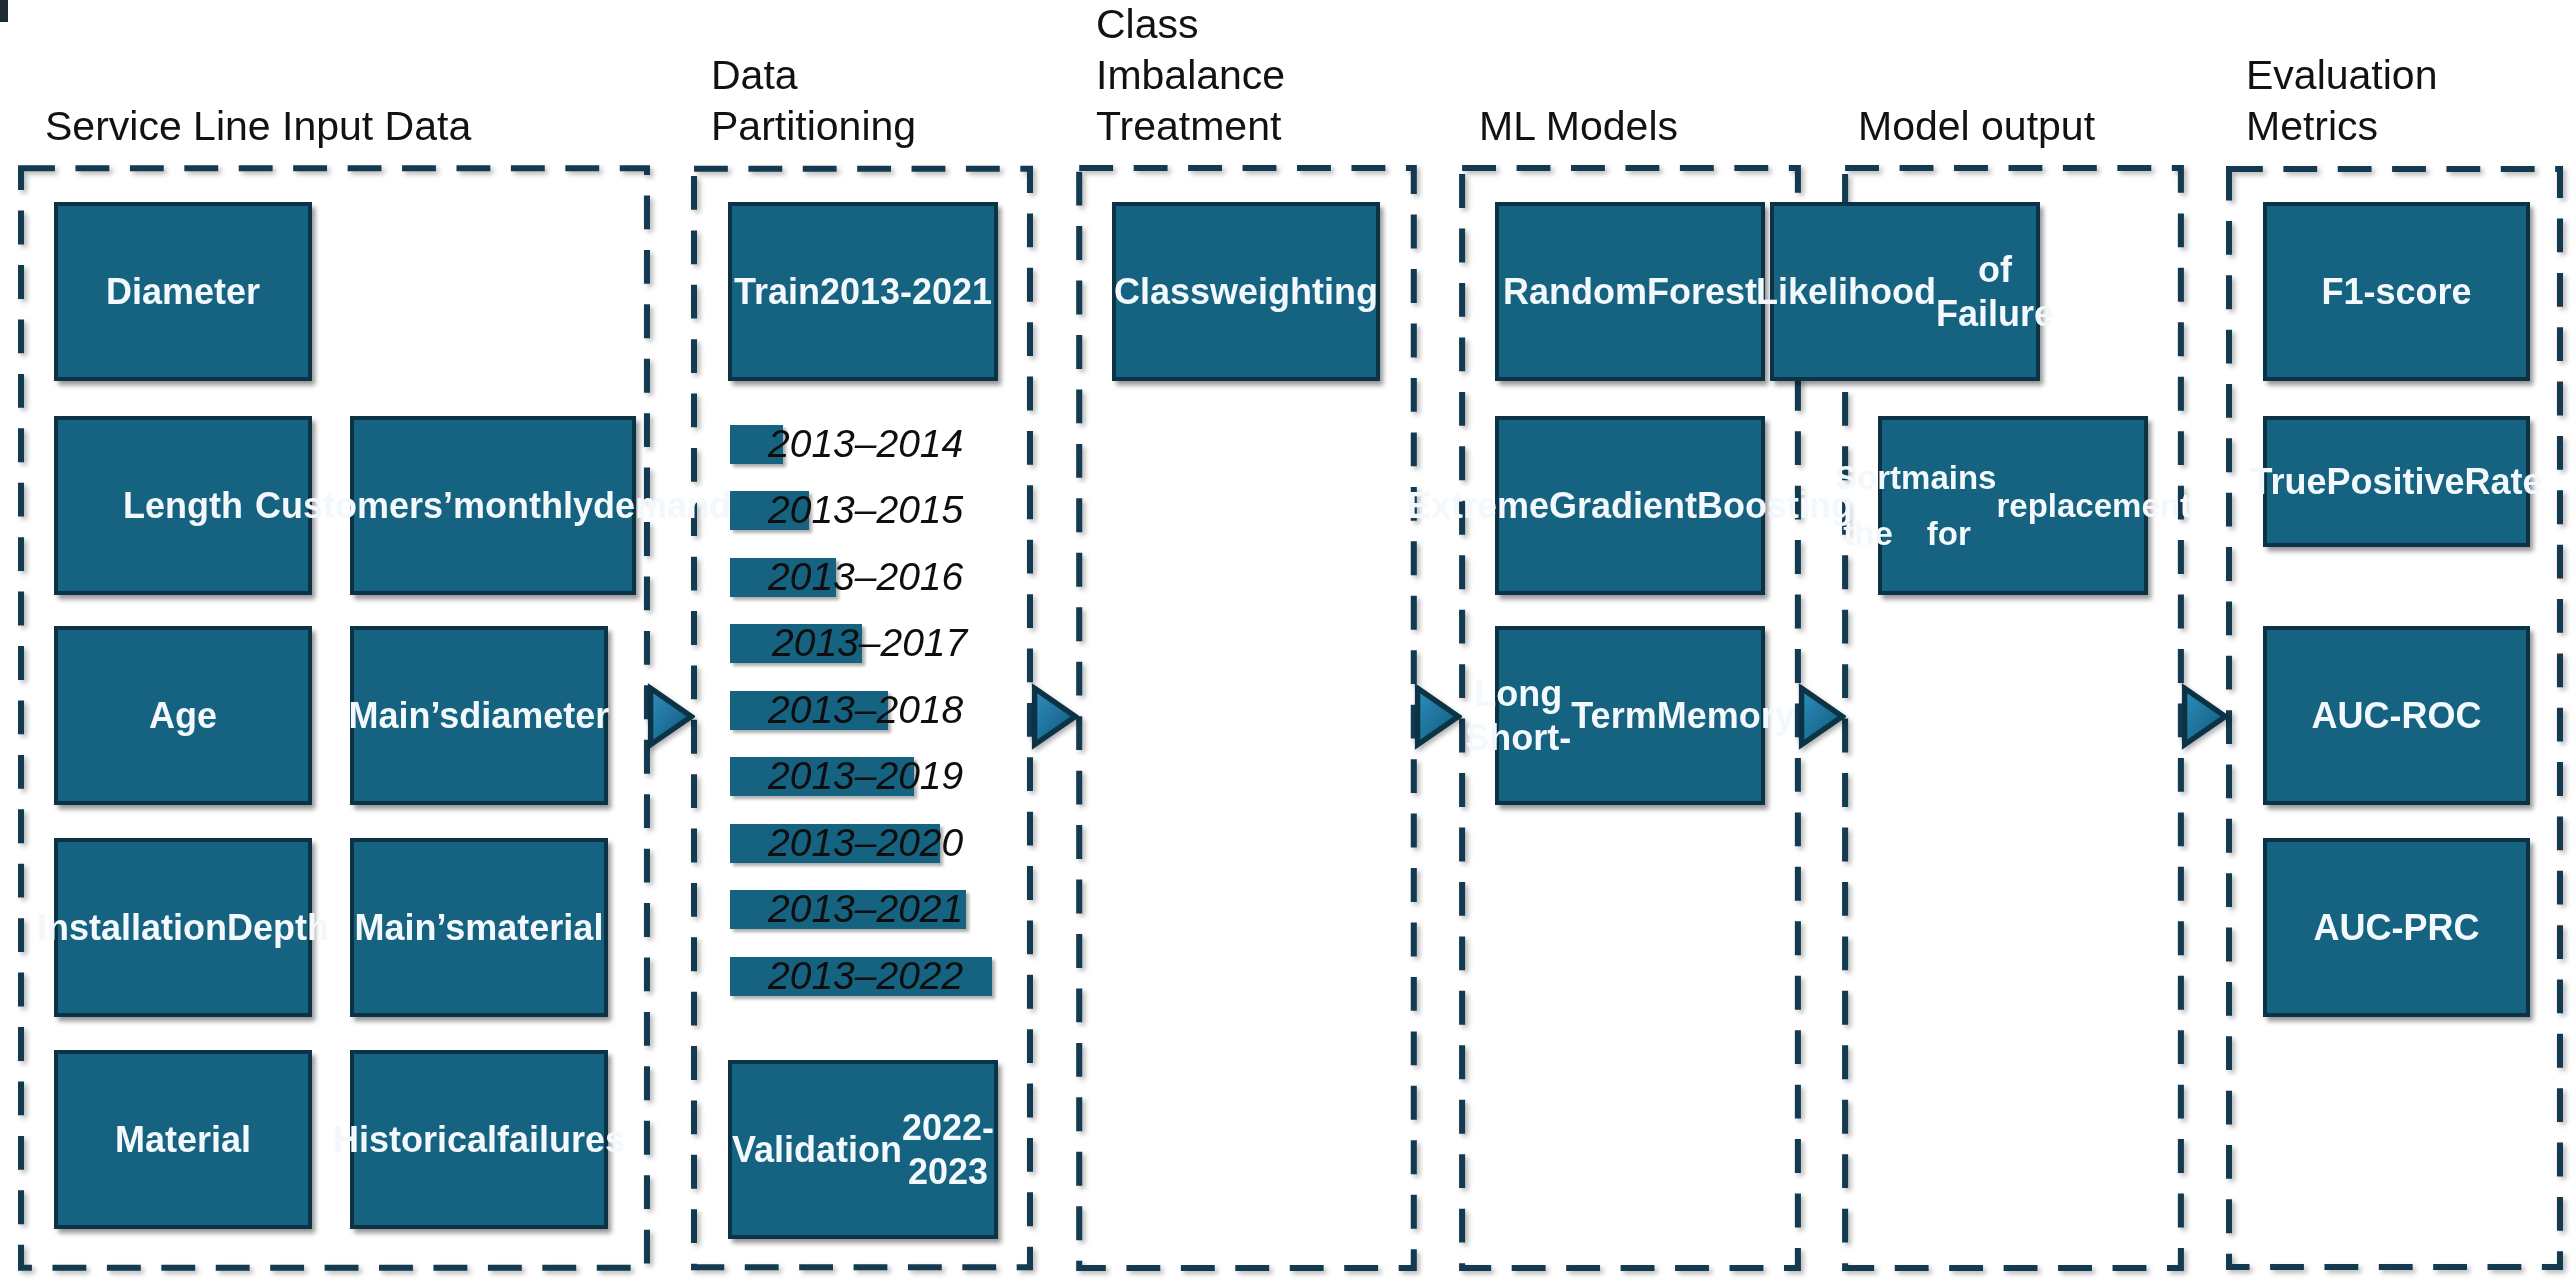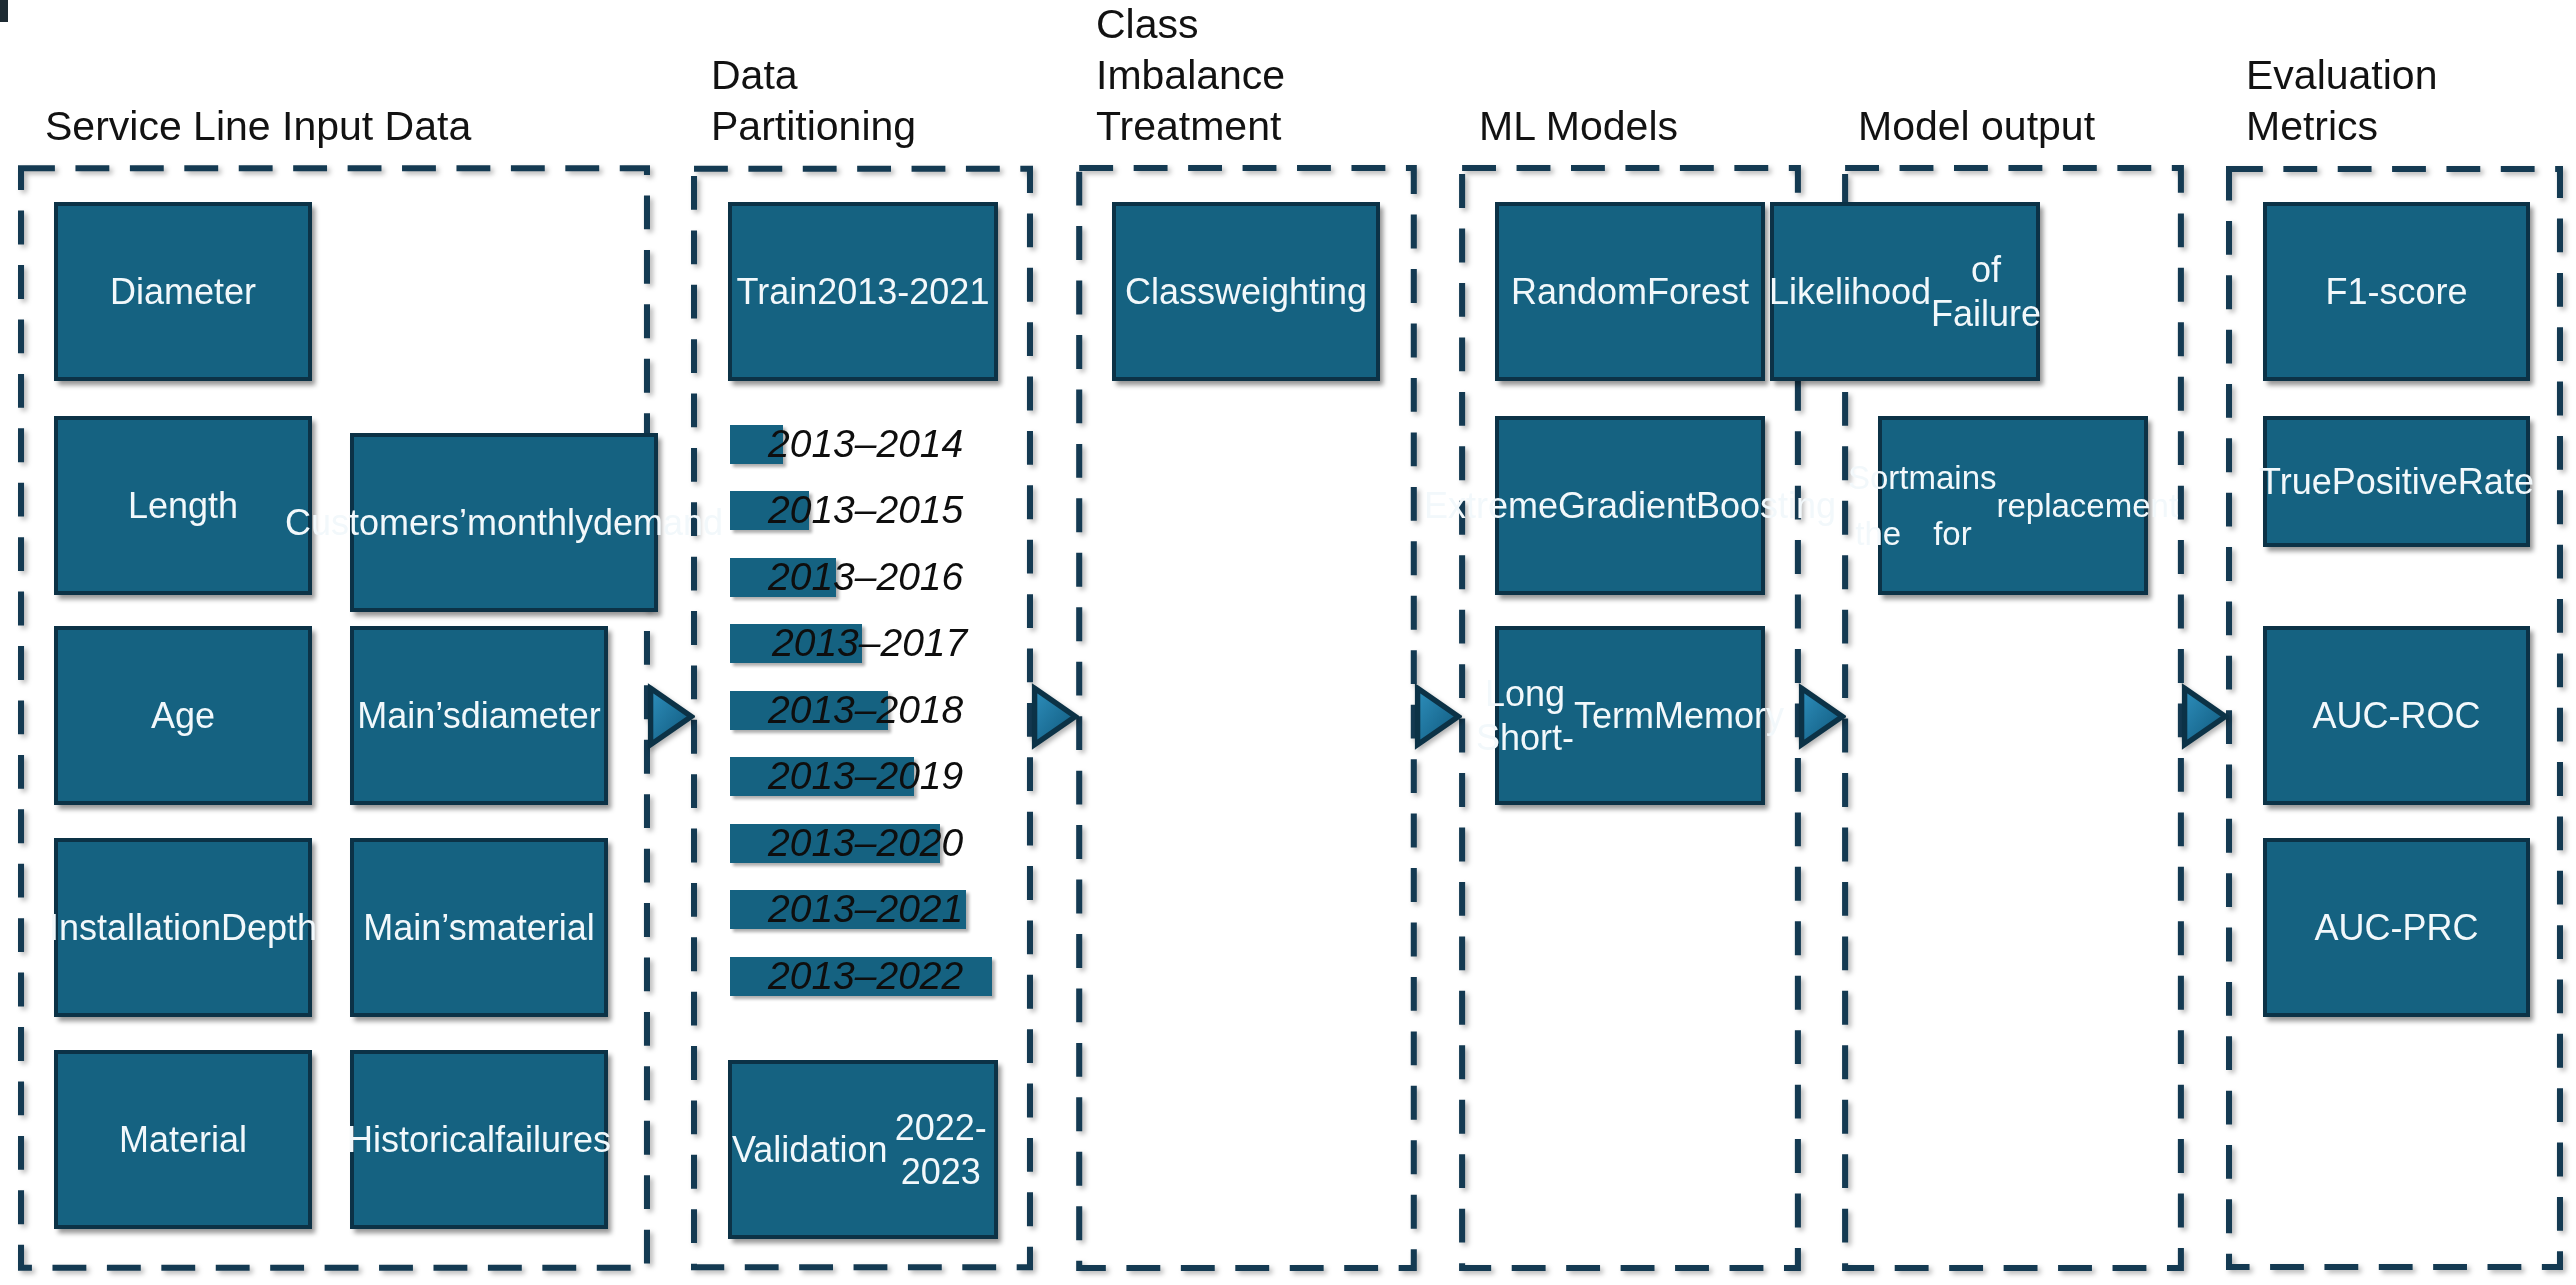--- a/index.html
+++ b/index.html
@@ -2,21 +2,21 @@
 <html style="font-size:9.7px"><head>
 <meta charset="utf-8">
 <style>
   html,body{margin:0;padding:0;background:#ffffff;}
   .page{position:relative;width:2576px;height:1285px;background:#ffffff;overflow:hidden;
         font-family:"Liberation Sans", sans-serif;}
   .col-outline{position:absolute;top:165px;height:1106px;filter:drop-shadow(3px 3.6px 2.4px rgba(0,0,0,.28));}
   .header{position:absolute;bottom:1133px;font-size:41px;line-height:51px;color:#121212;white-space:nowrap;}
   .box{position:absolute;box-sizing:border-box;background:#156281;border:4.8px solid #0C3246;
        box-shadow:4.2px 4.8px 4.8px rgba(0,0,0,.42);display:flex;align-items:center;justify-content:center;
-       text-align:center;color:#F2F8FB;font-size:36px;line-height:44px;}
+       text-align:center;color:#F2F8FB;font-size:36px;line-height:44px;font-weight:bold;}
   .box.small-text{font-size:33px;line-height:56px;}
   .yearbar{position:absolute;height:39px;background:#156281;z-index:1;box-shadow:3px 3px 3px rgba(0,0,0,.32);}
   .yearlabel{position:absolute;height:54px;display:flex;align-items:center;z-index:2;
              font-size:39px;color:#0e0e0e;white-space:nowrap;font-style:italic;}
   .arrow{position:absolute;filter:drop-shadow(2.4px 3px 2.4px rgba(0,0,0,.3));}
   .ln{display:block;}
   .corner-mark{position:absolute;left:0;top:0;width:7.9px;height:22px;background:#1E2B33;}
 </style>
 </head>
 <body>
@@ -66,21 +66,21 @@
       <span class="ln">Evaluation</span>
       <span class="ln">Metrics</span>
     </div>
 
   <div class="box" style="left:54px;top:202px;width:258px;height:179px">
       <span class="ln">Diameter</span>
     </div>
   <div class="box" style="left:54px;top:416px;width:258px;height:179px">
       <span class="ln">Length</span>
     </div>
-  <div class="box" style="left:350px;top:433px;width:308px;height:179px">
+  <div class="box" style="left:350px;top:416px;width:286px;height:179px">
       <span class="ln">Customers’</span>
       <span class="ln">monthly</span>
       <span class="ln">demand</span>
     </div>
   <div class="box" style="left:54px;top:626px;width:258px;height:179px">
       <span class="ln">Age</span>
     </div>
   <div class="box" style="left:350px;top:626px;width:258px;height:179px">
       <span class="ln">Main’s</span>
       <span class="ln">diameter</span>

